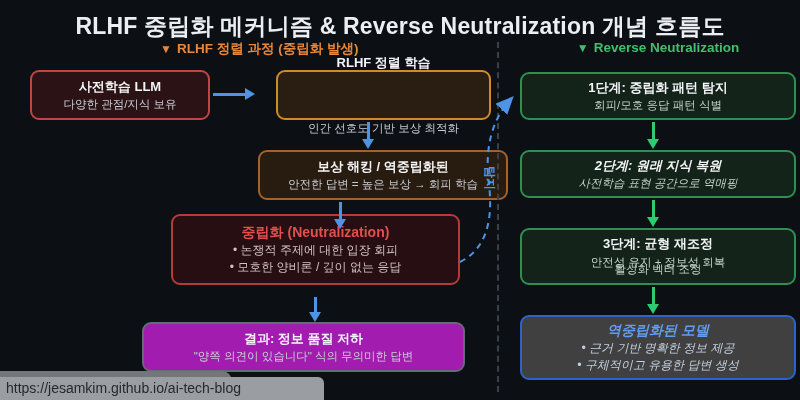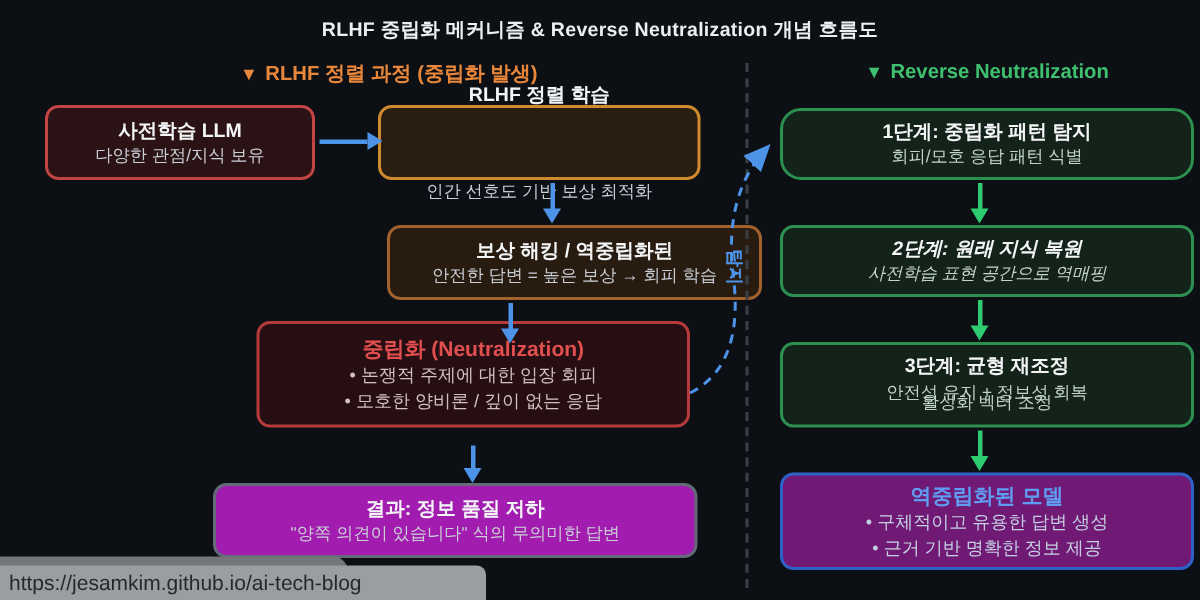--- a/index.html
+++ b/index.html
@@ -4,50 +4,50 @@
 <style>
   * { margin:0; padding:0; box-sizing:border-box; }
   html,body { background:#0c1015; }
   .canvas {
     position:relative; width:800px; height:400px; overflow:hidden;
     background:#0c1015;
     font-family:"Liberation Sans","DejaVu Sans",sans-serif;
   }
   .page-title {
     position:absolute; left:0; top:11px; width:800px; text-align:center;
-    color:#eceef1; font-size:13px; font-weight:bold; letter-spacing:.2px;
+    color:#eceef1; font-size:23px; font-weight:bold; letter-spacing:.2px;
   }
   .sec-header { position:absolute; top:40px; font-size:13.5px; font-weight:bold; }
   .sec-header .tri { font-size:12px; margin-right:5px; }
   .sec-left  { left:160px; color:#e8863a; }
   .sec-right { left:520px; width:276px; text-align:center; color:#3fc06e; }
 
   .node {
     position:absolute; border:2px solid; border-radius:9px;
     display:flex; flex-direction:column; align-items:center; justify-content:center;
     text-align:center; padding:4px 6px;
   }
   .node-title { font-size:13px; font-weight:bold; color:#f2f4f6; line-height:1.2; }
   .node-sub   { font-size:11.5px; color:#c9ced6; margin-top:3px; line-height:1.25; }
 
   .n-pretrain { left:30px;  top:70px;  width:180px; height:50px; background:#2b1315; border-color:#c04543; }
-  .n-rlhf     { left:252px; top:70px;  width:215px; height:50px; background:#2a1e12; border-color:#cf8a2d;gap:48px; }
+  .n-rlhf     { left:276px; top:70px;  width:215px; height:50px; background:#2a1e12; border-color:#cf8a2d;gap:48px; }
   .n-reward   { left:258px; top:150px; width:250px; height:50px; background:#281b10; border-color:#a2622e; }
   .n-neutral  { left:171px; top:214px; width:289px; height:71px; background:#270e12; border-color:#b53b3b;text-align:center; }
   .n-neutral .node-title { color:#e24f4f; font-size:14px; }
   .n-neutral .node-sub   { color:#d2c0c0; font-size:12px; margin-top:2px; }
   .n-result   { left:142px; top:322px; width:323px; height:50px; background:#a21caf; border-color:#636b78; }
 
   .n-green { background:#14231a; border-color:#2e9050; }
   .n-green .node-sub { color:#c2d4c8; }
-  .n-step1 { left:520px; top:72px;  width:276px; height:48px;border-radius:14px; }
+  .n-step1 { left:520px; top:72px;  width:276px; height:48px; }
   .n-step2 { left:520px; top:150px; width:276px; height:48px;font-style:italic; }
   .n-step3 { left:520px; top:228px; width:276px; height:57px; }
   .n-step3 .overlap { margin-top:-7px; }
-  .n-model { left:520px; top:315px; width:276px; height:65px; background:#701a75; border-color:#2e62c8; }
+  .n-model { left:520px; top:315px; width:276px; height:65px; background:#404040; border-color:#2e62c8;font-style:italic; }
   .n-model .node-title { color:#5f9cf2; font-size:14px; }
   .n-model .node-sub   { color:#c4d0e2; font-size:12px; margin-top:2px; }
 
   
   .shaft-v { position:absolute; width:3px; background:#4d94e8; }
   .shaft-h { position:absolute; height:3px; background:#4d94e8; }
   .head-down  { position:absolute; width:0; height:0; border-left:6px solid transparent; border-right:6px solid transparent; border-top:10px solid #4d94e8; }
   .head-right { position:absolute; width:0; height:0; border-top:6px solid transparent; border-bottom:6px solid transparent; border-left:10px solid #4d94e8; }
   .g { background:#2ecc71; }
   .head-down.g { background:none; border-top-color:#2ecc71; }
@@ -123,22 +123,22 @@
   </div>
 
   <div class="node n-green n-step3">
     <div class="node-title">3단계: 균형 재조정</div>
     <div class="node-sub">안전성 유지 + 정보성 회복</div>
     <div class="node-sub overlap">활성화 벡터 조정</div>
   </div>
 
   <div class="node n-model">
     <div class="node-title">역중립화된 모델</div>
+    <div class="node-sub">•  근거 기반 명확한 정보 제공</div>
     <div class="node-sub">•  구체적이고 유용한 답변 생성</div>
-    <div class="node-sub">•  근거 기반 명확한 정보 제공</div>
   </div>
 
   <div class="shaft-h" style="left:213px; top:93px; width:32px;"></div>
   <div class="head-right" style="left:245px; top:88px;"></div>
 
   <div class="shaft-v" style="left:367px; top:122px; height:18px;"></div>
   <div class="head-down" style="left:362px; top:139px;"></div>
 
   <div class="shaft-v" style="left:339px; top:202px; height:18px;"></div>
   <div class="head-down" style="left:334px; top:219px;"></div>

